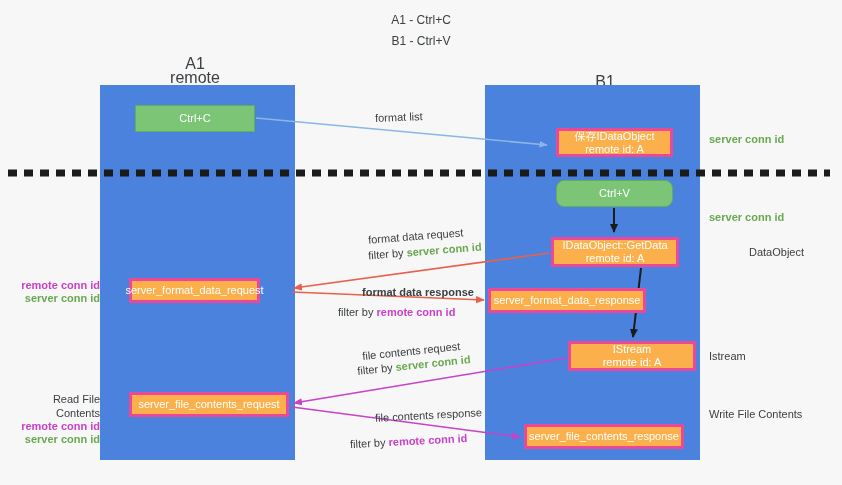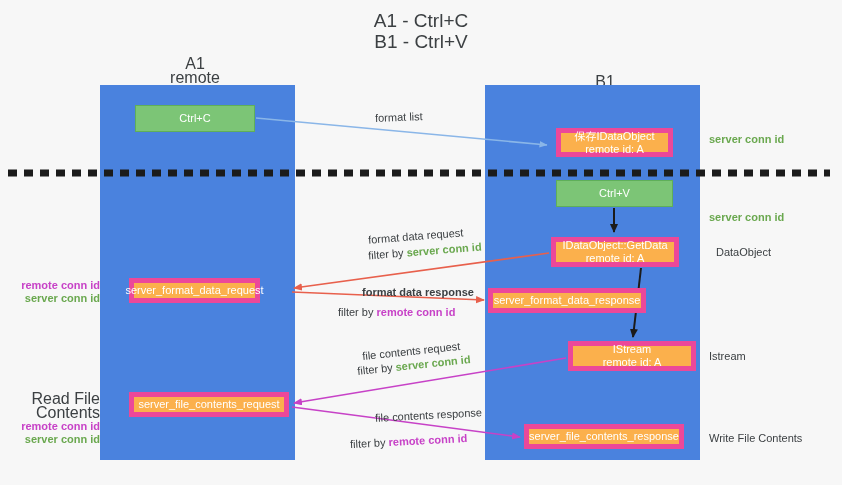--- a/index.html
+++ b/index.html
@@ -9,21 +9,21 @@
     font-family:"Liberation Sans","DejaVu Sans",sans-serif;
     position:relative;overflow:hidden;
     -webkit-font-smoothing:antialiased;
   }
   #stage{position:absolute;left:0;top:0;width:842px;height:485px;}
   .abs{position:absolute;}
 
   
   #title{
     left:0;top:10px;width:842px;text-align:center;
-    font-size:19px;color:#3c4043;line-height:21px;
+    font-size:12px;color:#3c4043;line-height:21px;
     white-space:pre-line;
   }
 
   
   .lane-head{
     text-align:center;font-size:16px;color:#3c4043;line-height:14px;
     white-space:pre-line;
   }
   #head-a1{left:125px;top:57px;width:140px;}
   #head-b1{left:535px;top:57px;width:140px;margin-top:18px;}
@@ -35,47 +35,47 @@
 
   
   .box{
     box-sizing:border-box;
     display:flex;flex-direction:column;
     align-items:center;justify-content:center;
     color:#ffffff;font-size:11px;line-height:13px;
     text-align:center;white-space:pre-line;
   }
   .green{background:#7cc576;border:1px solid #5faf59;}
-  .orange{background:#fbb04c;border:5px solid #ec4899;}
+  .orange{background:#fbb04c;border:3px solid #ec4899;}
 
   #box-ctrlc{left:135px;top:105px;width:120px;height:27px;}
   #box-dataobj{left:556px;top:128px;width:117px;height:29px;}
-  #box-ctrlv{left:556px;top:180px;width:117px;height:27px;}
+  #box-ctrlv{left:556px;top:180px;width:117px;height:27px;border-radius:8px;}
   #box-getdata{left:551px;top:237px;width:128px;height:30px;}
   #box-istream{left:568px;top:341px;width:128px;height:30px;}
   #box-fmt-req{left:129px;top:278px;width:131px;height:25px;}
   #box-fmt-res{left:488px;top:288px;width:158px;height:25px;}
   #box-file-req{left:129px;top:392px;width:160px;height:25px;}
   #box-file-res{left:524px;top:424px;width:160px;height:25px;}
 
   
   .annot{font-size:11px;color:#3c4043;line-height:13px;}
   .annot.green-t{color:#6aa84f;font-weight:bold;}
   #an-srv1{left:709px;top:133px;}
   #an-srv2{left:709px;top:211px;}
-  #an-dataobject{left:716px;top:246px;}
+  #an-dataobject{left:749px;top:246px;}
   #an-istream{left:709px;top:350px;}
-  #an-write{left:709px;top:432px;}
+  #an-write{left:709px;top:408px;}
 
   
   #left-1{left:10px;top:279px;width:90px;text-align:right;}
   #left-2{left:10px;top:392px;width:90px;text-align:right;}
   .cid-remote{color:#c742c7;font-weight:bold;font-size:11px;line-height:13px;}
   .cid-server{color:#6aa84f;font-weight:bold;font-size:11px;line-height:13px;}
-  .plain-lbl{color:#3c4043;font-size:16px;line-height:14px;}
+  .plain-lbl{color:#3c4043;font-size:11px;line-height:14px;}
 
   
   .mid{font-size:11px;color:#3c4043;line-height:14px;white-space:nowrap;}
   .g{color:#6aa84f;font-weight:bold;}
   .m{color:#c742c7;font-weight:bold;}
 
   #lbl-formatlist{left:375px;top:110px;transform:rotate(-2.2deg);}
   #lbl-fdreq{left:368px;top:229px;transform:rotate(-4.5deg);}
   #lbl-fdreq2{left:368px;top:244px;transform:rotate(-4.5deg);}
   #lbl-fdres{left:362px;top:285px;font-weight:bold;}

